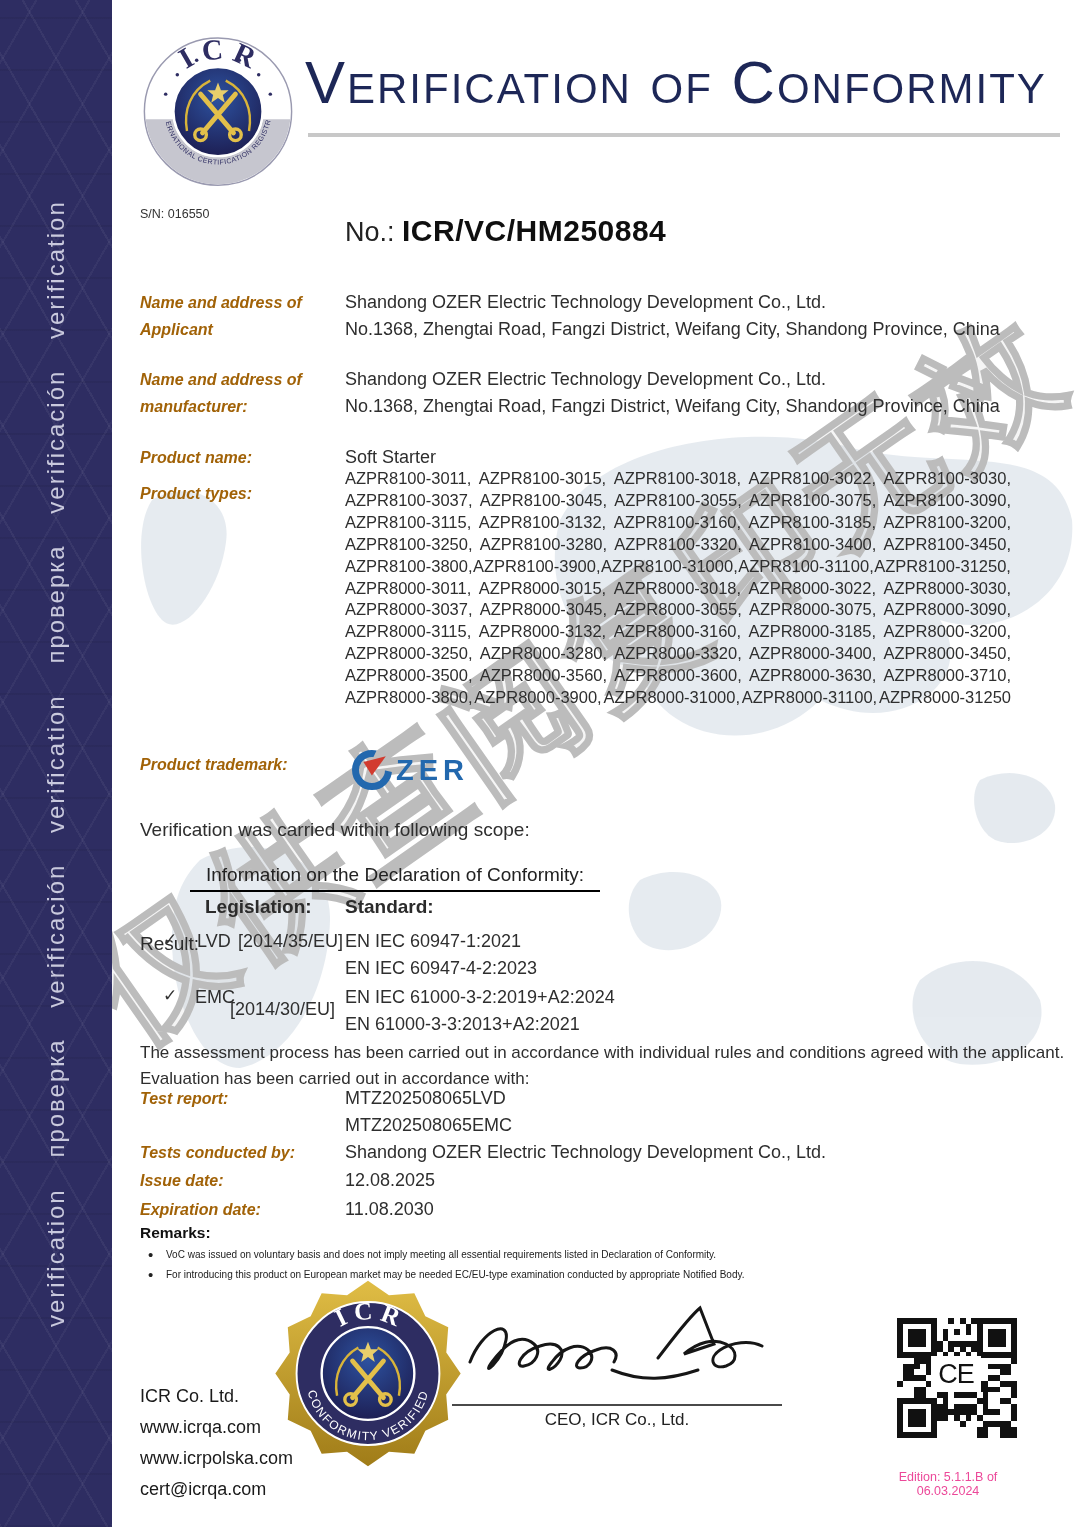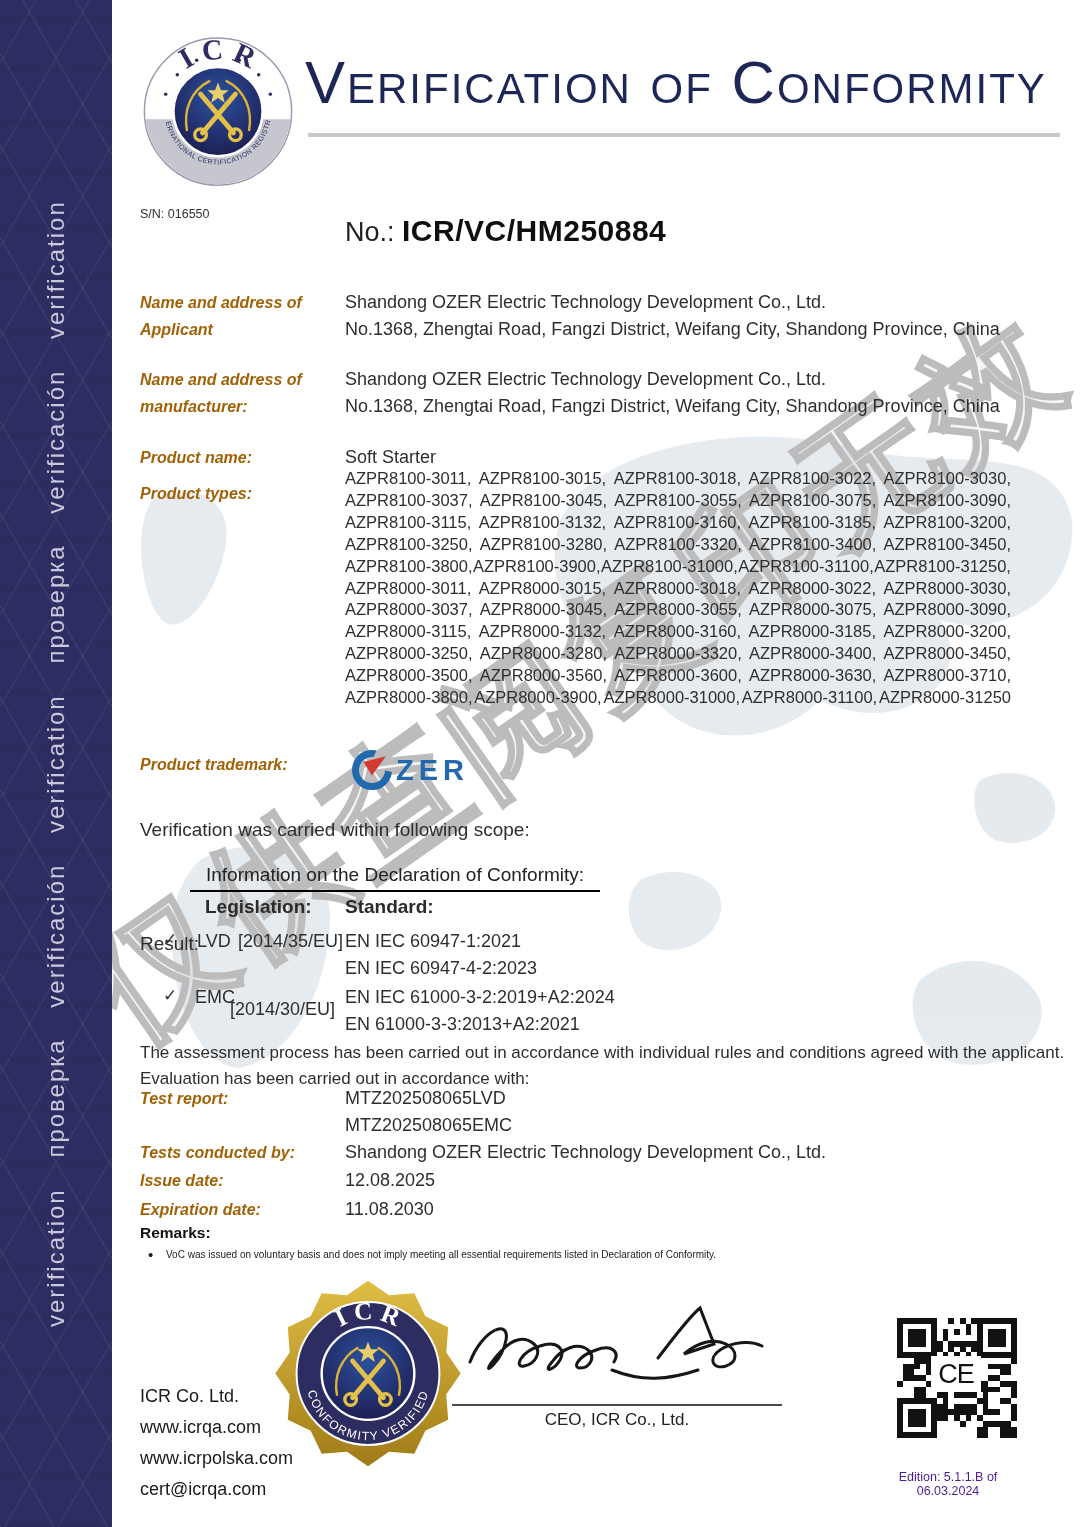--- a/index.html
+++ b/index.html
@@ -78,21 +78,21 @@
   .badge-svg{position:absolute;left:268px;top:1276px;width:200px;height:195px;}
   .sig-svg{position:absolute;left:462px;top:1300px;width:320px;height:100px;}
   .sig-block{position:absolute;left:452px;top:1404px;width:330px;border-top:2px solid #4a4a4a;}
   .sig-block .ceo{margin-top:4px;text-align:center;font-size:17px;color:#222;}
   .qr-wrap{position:absolute;left:897px;top:1318px;width:120px;height:120px;background:#fff;}
   .qr-ce{
     position:absolute;left:34px;top:38px;width:50px;height:36px;background:#fff;
     display:flex;align-items:center;justify-content:center;font-size:27px;color:#111;
     letter-spacing:-1px;font-weight:normal;
   }
-  .edition{position:absolute;left:868px;top:1470px;width:160px;text-align:center;font-size:12.5px;color:#4c1d95;}
+  .edition{position:absolute;left:868px;top:1470px;width:160px;text-align:center;font-size:12.5px;color:#ec4899;}
 </style>
 </head>
 <body>
 
 <div class="page">
 
   <svg class="map-svg" viewBox="0 0 1080 1527" aria-hidden="true">
     <g fill="var(--map)" opacity="0.5">
       <path d="M560,520 C600,440 760,420 860,450 C960,470 1055,440 1072,520 C1078,600 1000,640 940,620 C980,680 900,740 820,700 C760,760 660,740 640,670 C580,660 540,590 560,520 Z"></path>
       <path d="M200,860 C260,828 332,858 330,920 C328,992 290,1058 240,1068 C200,1068 172,1000 172,940 C172,900 182,878 200,860 Z"></path>
@@ -304,20 +304,21 @@
   <div class="abs val" style="left:345px;top:1139px;">Shandong OZER Electric Technology Development Co., Ltd.</div>
 
   <div class="abs lbl" style="left:140px;top:1167px;">Issue date:</div>
   <div class="abs val" style="left:345px;top:1167px;">12.08.2025</div>
   <div class="abs lbl" style="left:140px;top:1196px;">Expiration date:</div>
   <div class="abs val" style="left:345px;top:1196px;">11.08.2030</div>
 
   <div class="abs" style="left:140px;top:1224px;font-size:15.5px;font-weight:bold;color:#111;">Remarks:</div>
   <div class="abs" style="left:140px;top:1245px;width:925px;">
     <div class="remark-item">VoC was issued on voluntary basis and does not imply meeting all essential requirements listed in Declaration of Conformity.</div>
+    <div class="remark-item">For introducing this product on European market may be needed EC/EU-type examination conducted by appropriate Notified Body.</div>
   </div>
 
   <div class="abs contact" style="left:140px;top:1381px;">
     <div>ICR Co. Ltd.</div>
     <div>www.icrqa.com</div>
     <div>www.icrpolska.com</div>
     <div>cert@icrqa.com</div>
   </div>
 
   <svg class="badge-svg" viewBox="0 -6 200 202" aria-hidden="true">

